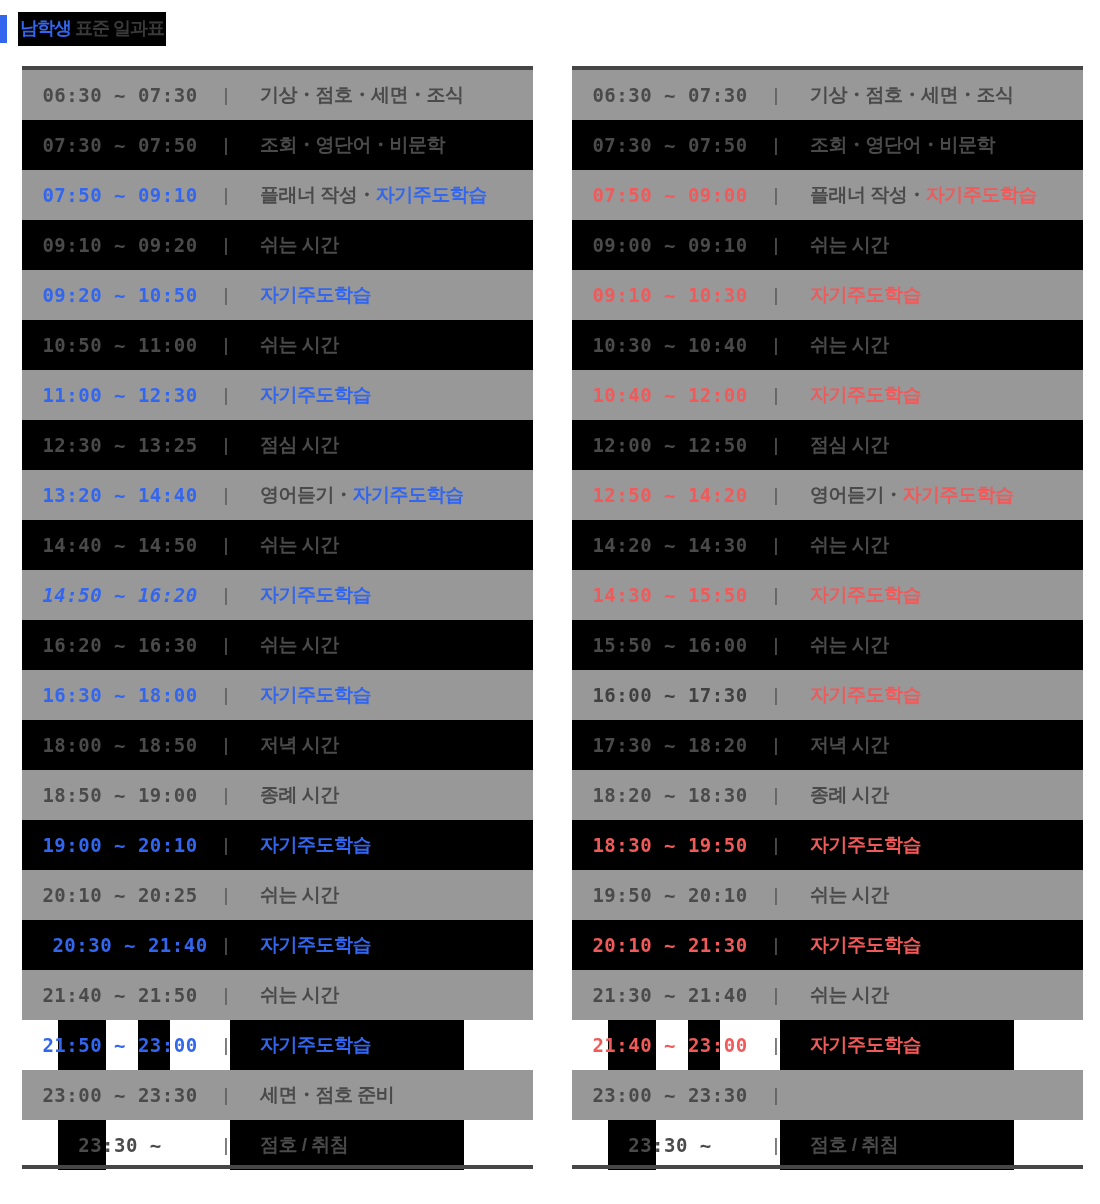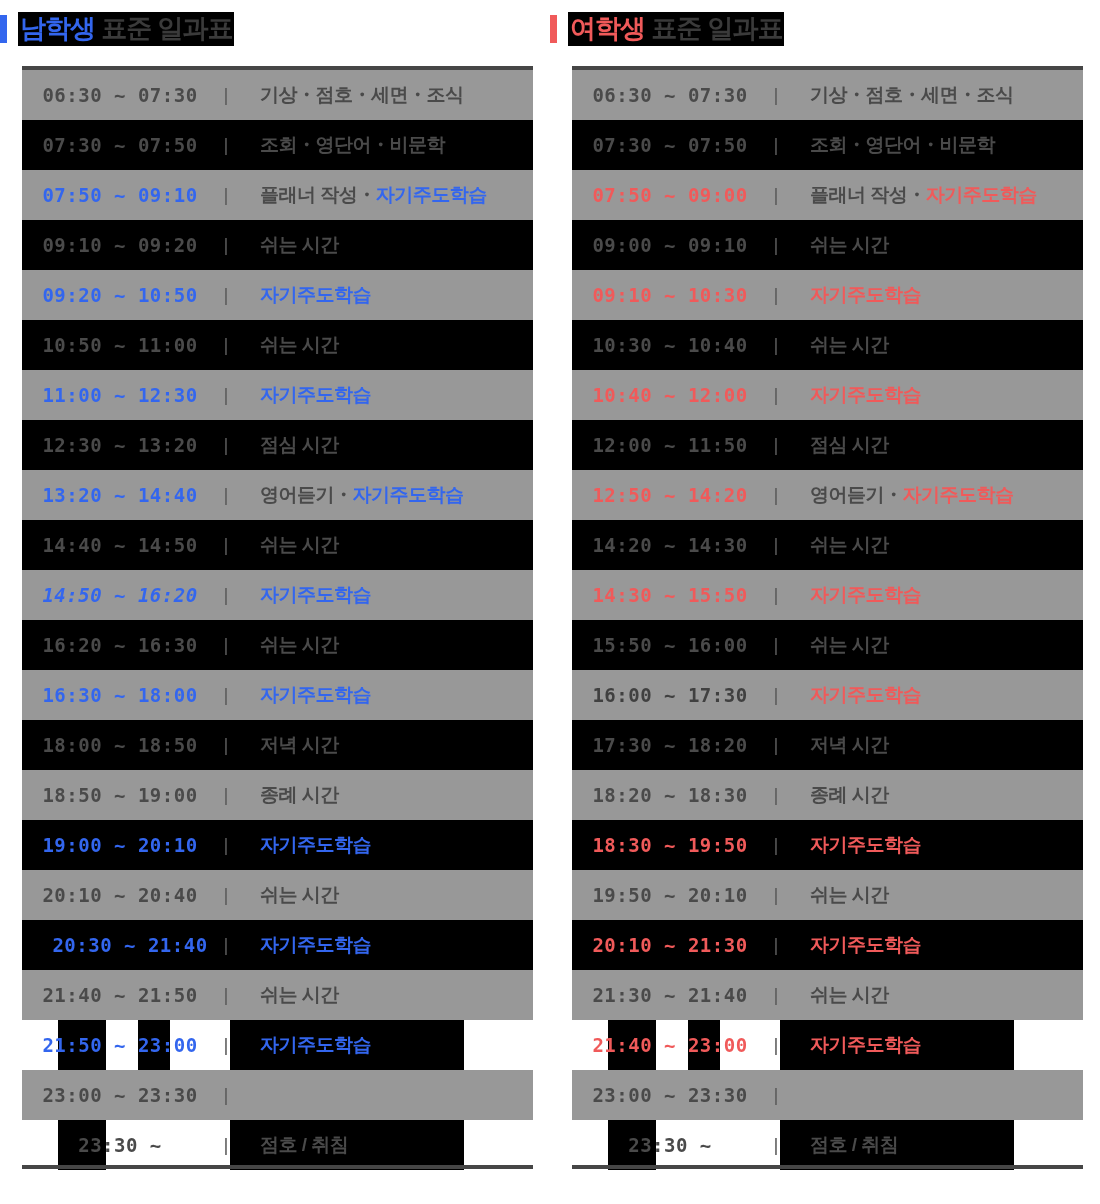--- a/index.html
+++ b/index.html
@@ -19,21 +19,21 @@
   .title-wrap {
     position: absolute; left: 0; top: 12px;
     height: 34px; display: flex; align-items: center;
   }
   .title-bar {
     width: 7px; height: 28px; margin-right: 11px; flex: 0 0 auto;
   }
   .title-text {
     display: inline-block;
     background: #000000;
-    font-size: 26px;
+    font-size: 18px;
     font-weight: 700;
     letter-spacing: -1px;
     line-height: 30px;
     padding: 1px 2px 3px 2px;
     white-space: nowrap;
   }
   .t-accent { font-weight: 700; }
   .t-plain  { color: #3a3a3a; }
 
   
@@ -141,21 +141,21 @@
             <div class="cell-time muted">10:50 ~ 11:00</div>
             <div class="divider">|</div>
             <div class="cell-desc"><span style="color: rgb(74, 74, 74);">쉬는 시간</span></div>
           </div>
           <div class="row bg-gray">
             <div class="cell-time" style="color: rgb(51, 102, 238);">11:00 ~ 12:30</div>
             <div class="divider">|</div>
             <div class="cell-desc"><span style="color: rgb(51, 102, 238);">자기주도학습</span></div>
           </div>
           <div class="row bg-black">
-            <div class="cell-time muted">12:30 ~ 13:20</div>
+            <div class="cell-time muted">12:30 ~ 13:25</div>
             <div class="divider">|</div>
             <div class="cell-desc"><span style="color: rgb(74, 74, 74);">점심 시간</span></div>
           </div>
           <div class="row bg-gray">
             <div class="cell-time" style="color: rgb(51, 102, 238);">13:20 ~ 14:40</div>
             <div class="divider">|</div>
             <div class="cell-desc"><span style="color: rgb(74, 74, 74);">영어듣기・</span><span style="color: rgb(51, 102, 238);">자기주도학습</span></div>
           </div>
           <div class="row bg-black">
             <div class="cell-time muted">14:40 ~ 14:50</div>
@@ -186,21 +186,21 @@
             <div class="cell-time muted">18:50 ~ 19:00</div>
             <div class="divider">|</div>
             <div class="cell-desc"><span style="color: rgb(74, 74, 74);">종례 시간</span></div>
           </div>
           <div class="row bg-black">
             <div class="cell-time" style="color: rgb(51, 102, 238);">19:00 ~ 20:10</div>
             <div class="divider">|</div>
             <div class="cell-desc"><span style="color: rgb(51, 102, 238);">자기주도학습</span></div>
           </div>
           <div class="row bg-gray">
-            <div class="cell-time muted">20:10 ~ 20:40</div>
+            <div class="cell-time muted">20:10 ~ 20:25</div>
             <div class="divider">|</div>
             <div class="cell-desc"><span style="color: rgb(74, 74, 74);">쉬는 시간</span></div>
           </div>
           <div class="row bg-black">
             <div class="cell-time" style="color: rgb(51, 102, 238); padding-left: 20px;">20:30 ~ 21:40</div>
             <div class="divider">|</div>
             <div class="cell-desc"><span style="color: rgb(51, 102, 238);">자기주도학습</span></div>
           </div>
           <div class="row bg-gray">
             <div class="cell-time muted">21:40 ~ 21:50</div>
@@ -211,37 +211,34 @@
             <div class="clip-seg" style="left: 36px; width: 48px;"></div>
             <div class="clip-seg" style="left: 116px; width: 32px;"></div>
             <div class="clip-seg" style="left: 208px; width: 234px;"></div>
             <div class="cell-time" style="color: rgb(51, 102, 238);">21:50 ~ 23:00</div>
             <div class="divider">|</div>
             <div class="cell-desc"><span style="color: rgb(51, 102, 238);">자기주도학습</span></div>
           </div>
           <div class="row bg-gray">
             <div class="cell-time muted">23:00 ~ 23:30</div>
             <div class="divider">|</div>
+            <div class="cell-desc"><span style="color: rgb(74, 74, 74);">세면・점호 준비</span></div>
           </div>
           <div class="row bg-clip">
             <div class="clip-seg" style="left: 36px; width: 48px;"></div>
             <div class="clip-seg" style="left: 208px; width: 234px;"></div>
             <div class="cell-time muted">23:30 ~</div>
             <div class="divider">|</div>
             <div class="cell-desc"><span style="color: rgb(74, 74, 74);">점호 / 취침</span></div>
           </div>
         </div>
       </div>
       <div class="table-bottom-rule" style="background: rgb(70, 70, 70);"></div>
     </div>
   <div class="col col-right">
-      <div class="title-wrap">
-        <div class="title-bar" style="background: rgb(240, 90, 90);"></div>
-        <div class="title-text"><span class="t-accent" style="color: rgb(240, 90, 90);">여학생</span><span class="t-plain"> 표준 일과표</span></div>
-      </div>
       <div class="table">
         <div class="table-top-rule" style="background: rgb(70, 70, 70);"></div>
         <div class="rows">
           <div class="row bg-gray">
             <div class="cell-time muted">06:30 ~ 07:30</div>
             <div class="divider">|</div>
             <div class="cell-desc"><span style="color: rgb(74, 74, 74);">기상・점호・세면・조식</span></div>
           </div>
           <div class="row bg-black">
             <div class="cell-time muted">07:30 ~ 07:50</div>
@@ -267,21 +264,21 @@
             <div class="cell-time muted">10:30 ~ 10:40</div>
             <div class="divider">|</div>
             <div class="cell-desc"><span style="color: rgb(74, 74, 74);">쉬는 시간</span></div>
           </div>
           <div class="row bg-gray">
             <div class="cell-time" style="color: rgb(240, 90, 90);">10:40 ~ 12:00</div>
             <div class="divider">|</div>
             <div class="cell-desc"><span style="color: rgb(240, 90, 90);">자기주도학습</span></div>
           </div>
           <div class="row bg-black">
-            <div class="cell-time muted">12:00 ~ 11:50</div>
+            <div class="cell-time muted">12:00 ~ 12:50</div>
             <div class="divider">|</div>
             <div class="cell-desc"><span style="color: rgb(74, 74, 74);">점심 시간</span></div>
           </div>
           <div class="row bg-gray">
             <div class="cell-time" style="color: rgb(240, 90, 90);">12:50 ~ 14:20</div>
             <div class="divider">|</div>
             <div class="cell-desc"><span style="color: rgb(74, 74, 74);">영어듣기・</span><span style="color: rgb(240, 90, 90);">자기주도학습</span></div>
           </div>
           <div class="row bg-black">
             <div class="cell-time muted">14:20 ~ 14:30</div>

